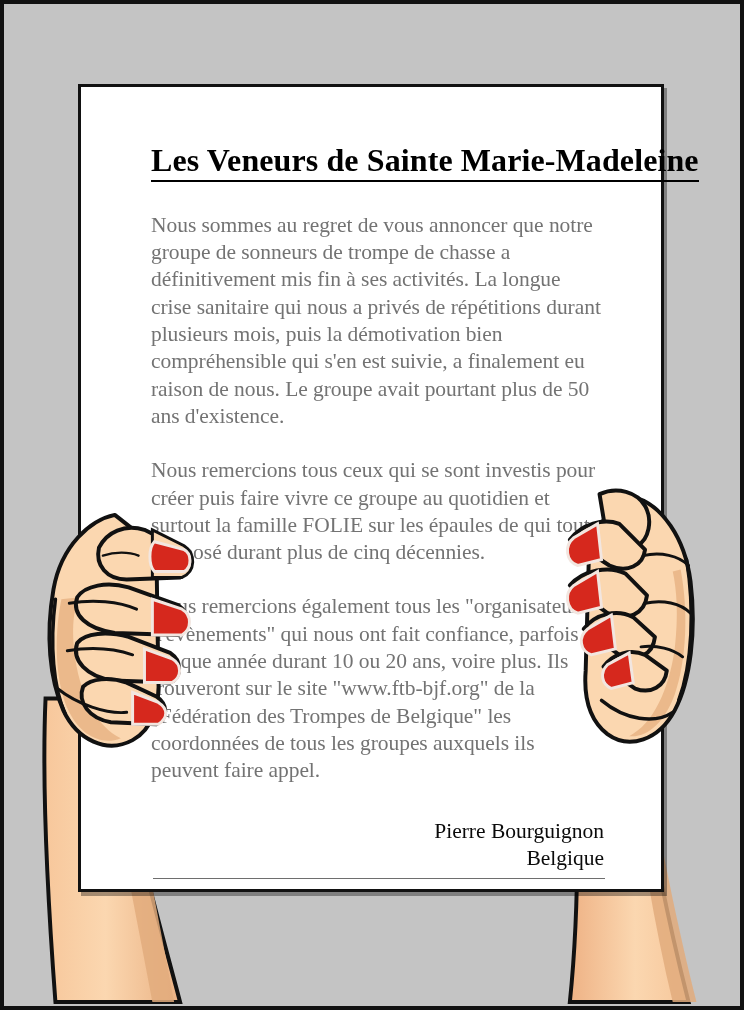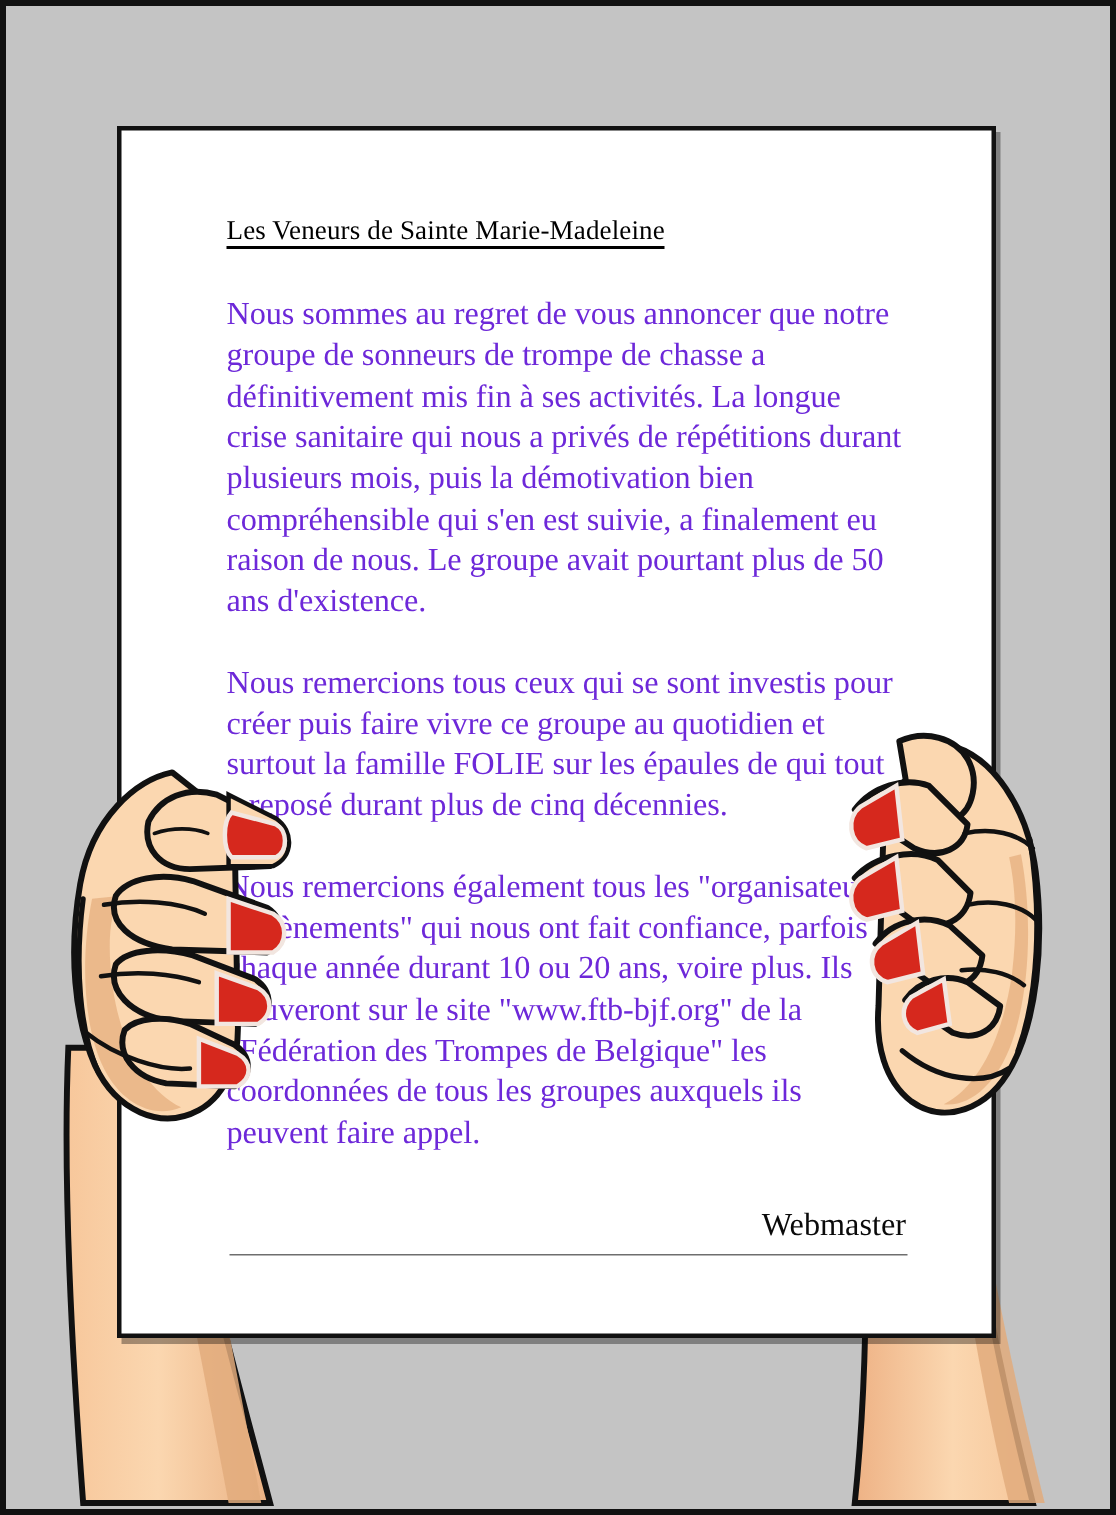--- a/index.html
+++ b/index.html
@@ -55,36 +55,36 @@
   }
 
   #paper-inner {
     position: absolute;
     left: 0; top: 0; right: 0; bottom: 0;
     padding: 56px 48px 0 70px;
     box-sizing: border-box;
   }
 
   #doc-title {
-    font-size: 18px;
-    font-weight: normal;
+    font-size: 32px;
+    font-weight: bold;
     letter-spacing: 0.1px;
     color: #000;
     margin: 0 0 30px 0;
     display: inline-block;
     border-bottom: 2.6px solid #000;
     padding-bottom: 1px;
     line-height: 1.12;
     white-space: nowrap;
   }
 
   .para {
     font-size: 21.5px;
     line-height: 27.3px;
-    color: #6d28d9;
+    color: #737373;
     margin: 0 0 27px 0;
     max-width: 452px;
     text-align: left;
     letter-spacing: -0.05px;
   }
   .para:last-of-type { margin-bottom: 0; }
 
   #signature-block {
     margin-top: 34px;
     text-align: right;
@@ -156,21 +156,22 @@
   <div id="paper">
     <div id="paper-inner">
 
       <h1 id="doc-title">Les Veneurs de Sainte Marie-Madeleine</h1>
 
       <p class="para">Nous sommes au regret de vous annoncer que notre groupe de sonneurs de trompe de chasse a définitivement mis fin à ses activités. La longue crise sanitaire qui nous a privés de répétitions durant plusieurs mois, puis la démotivation bien compréhensible qui s'en est suivie, a finalement eu raison de nous. Le groupe avait pourtant plus de 50 ans d'existence.</p>
       <p class="para">Nous remercions tous ceux qui se sont investis pour créer puis faire vivre ce groupe au quotidien et surtout la famille FOLIE sur les épaules de qui tout a reposé durant plus de cinq décennies.</p>
       <p class="para">Nous remercions également tous les "organisateurs d'évènements" qui nous ont fait confiance, parfois chaque année durant 10 ou 20 ans, voire plus. Ils trouveront sur le site "www.ftb-bjf.org" de la "Fédération des Trompes de Belgique" les coordonnées de tous les groupes auxquels ils peuvent faire appel.</p>
 
       <div id="signature-block">
-        <div class="sig-line">Webmaster</div>
+        <div class="sig-line">Pierre Bourguignon</div>
+        <div class="sig-line">Belgique</div>
       </div>
 
       <div id="sig-rule"></div>
 
     </div>
   </div>
 
   <div class="hands-front">
     <svg viewBox="0 0 744 1010" preserveAspectRatio="none" xmlns="http://www.w3.org/2000/svg">
 

